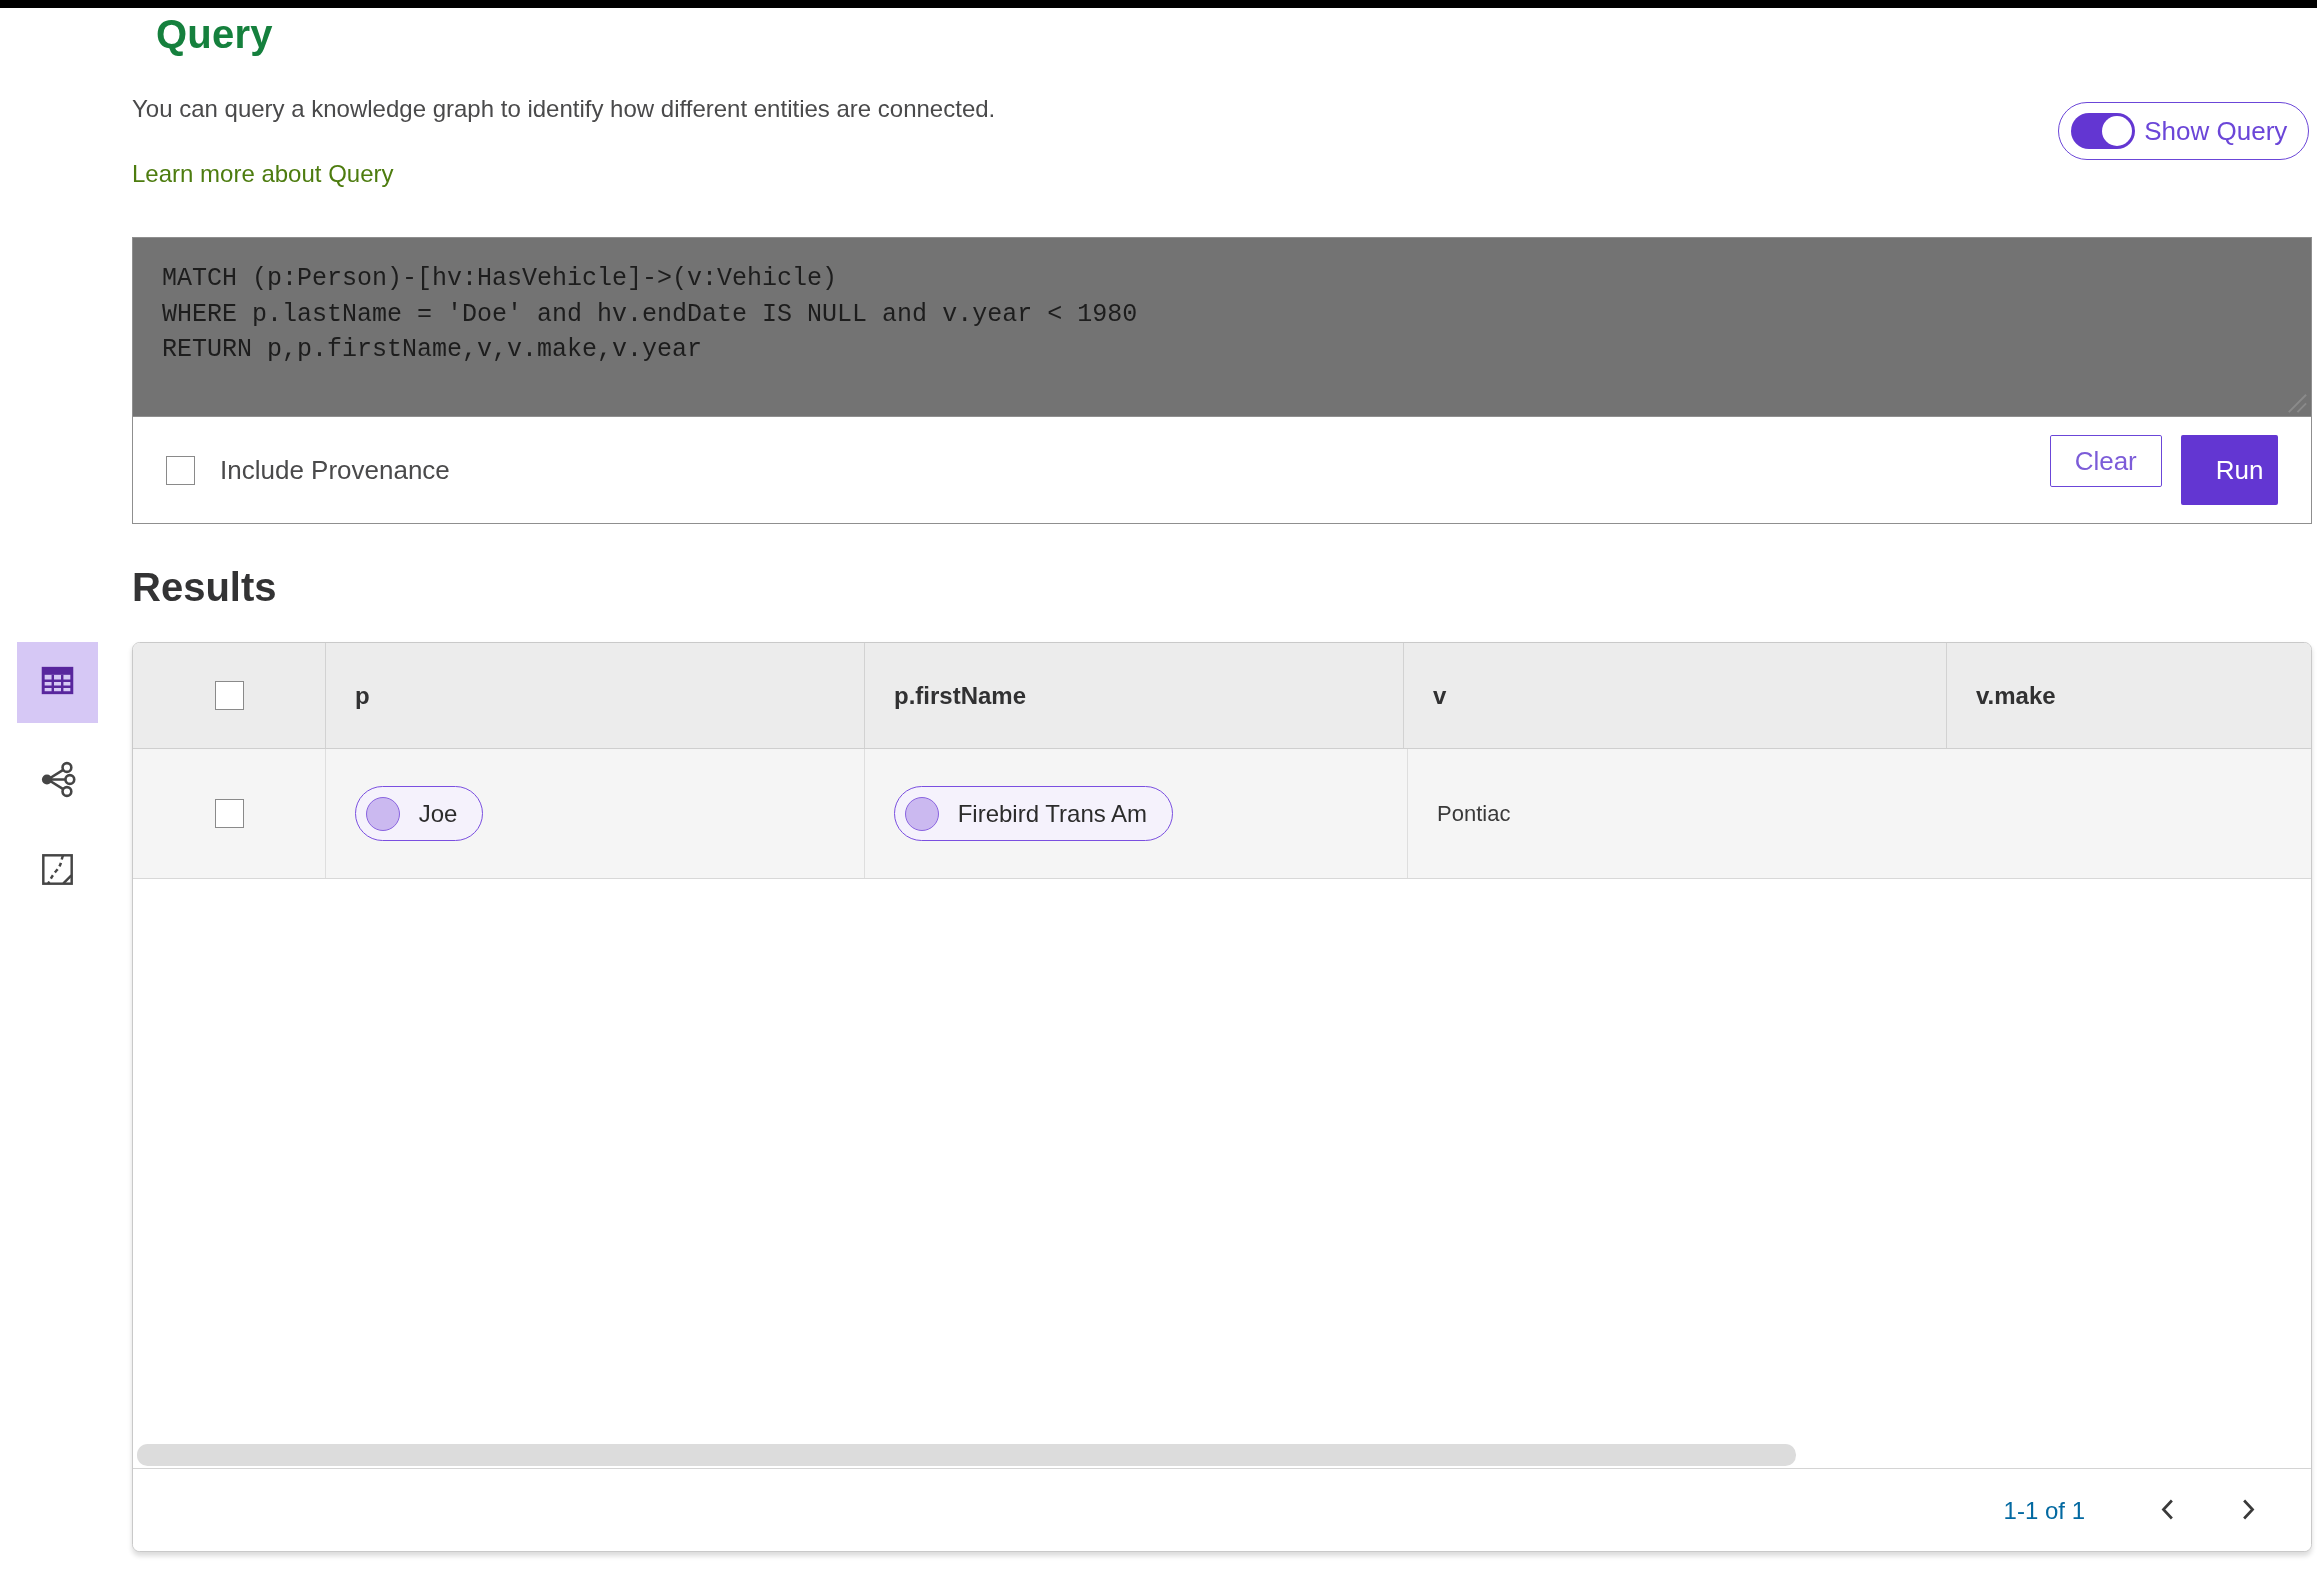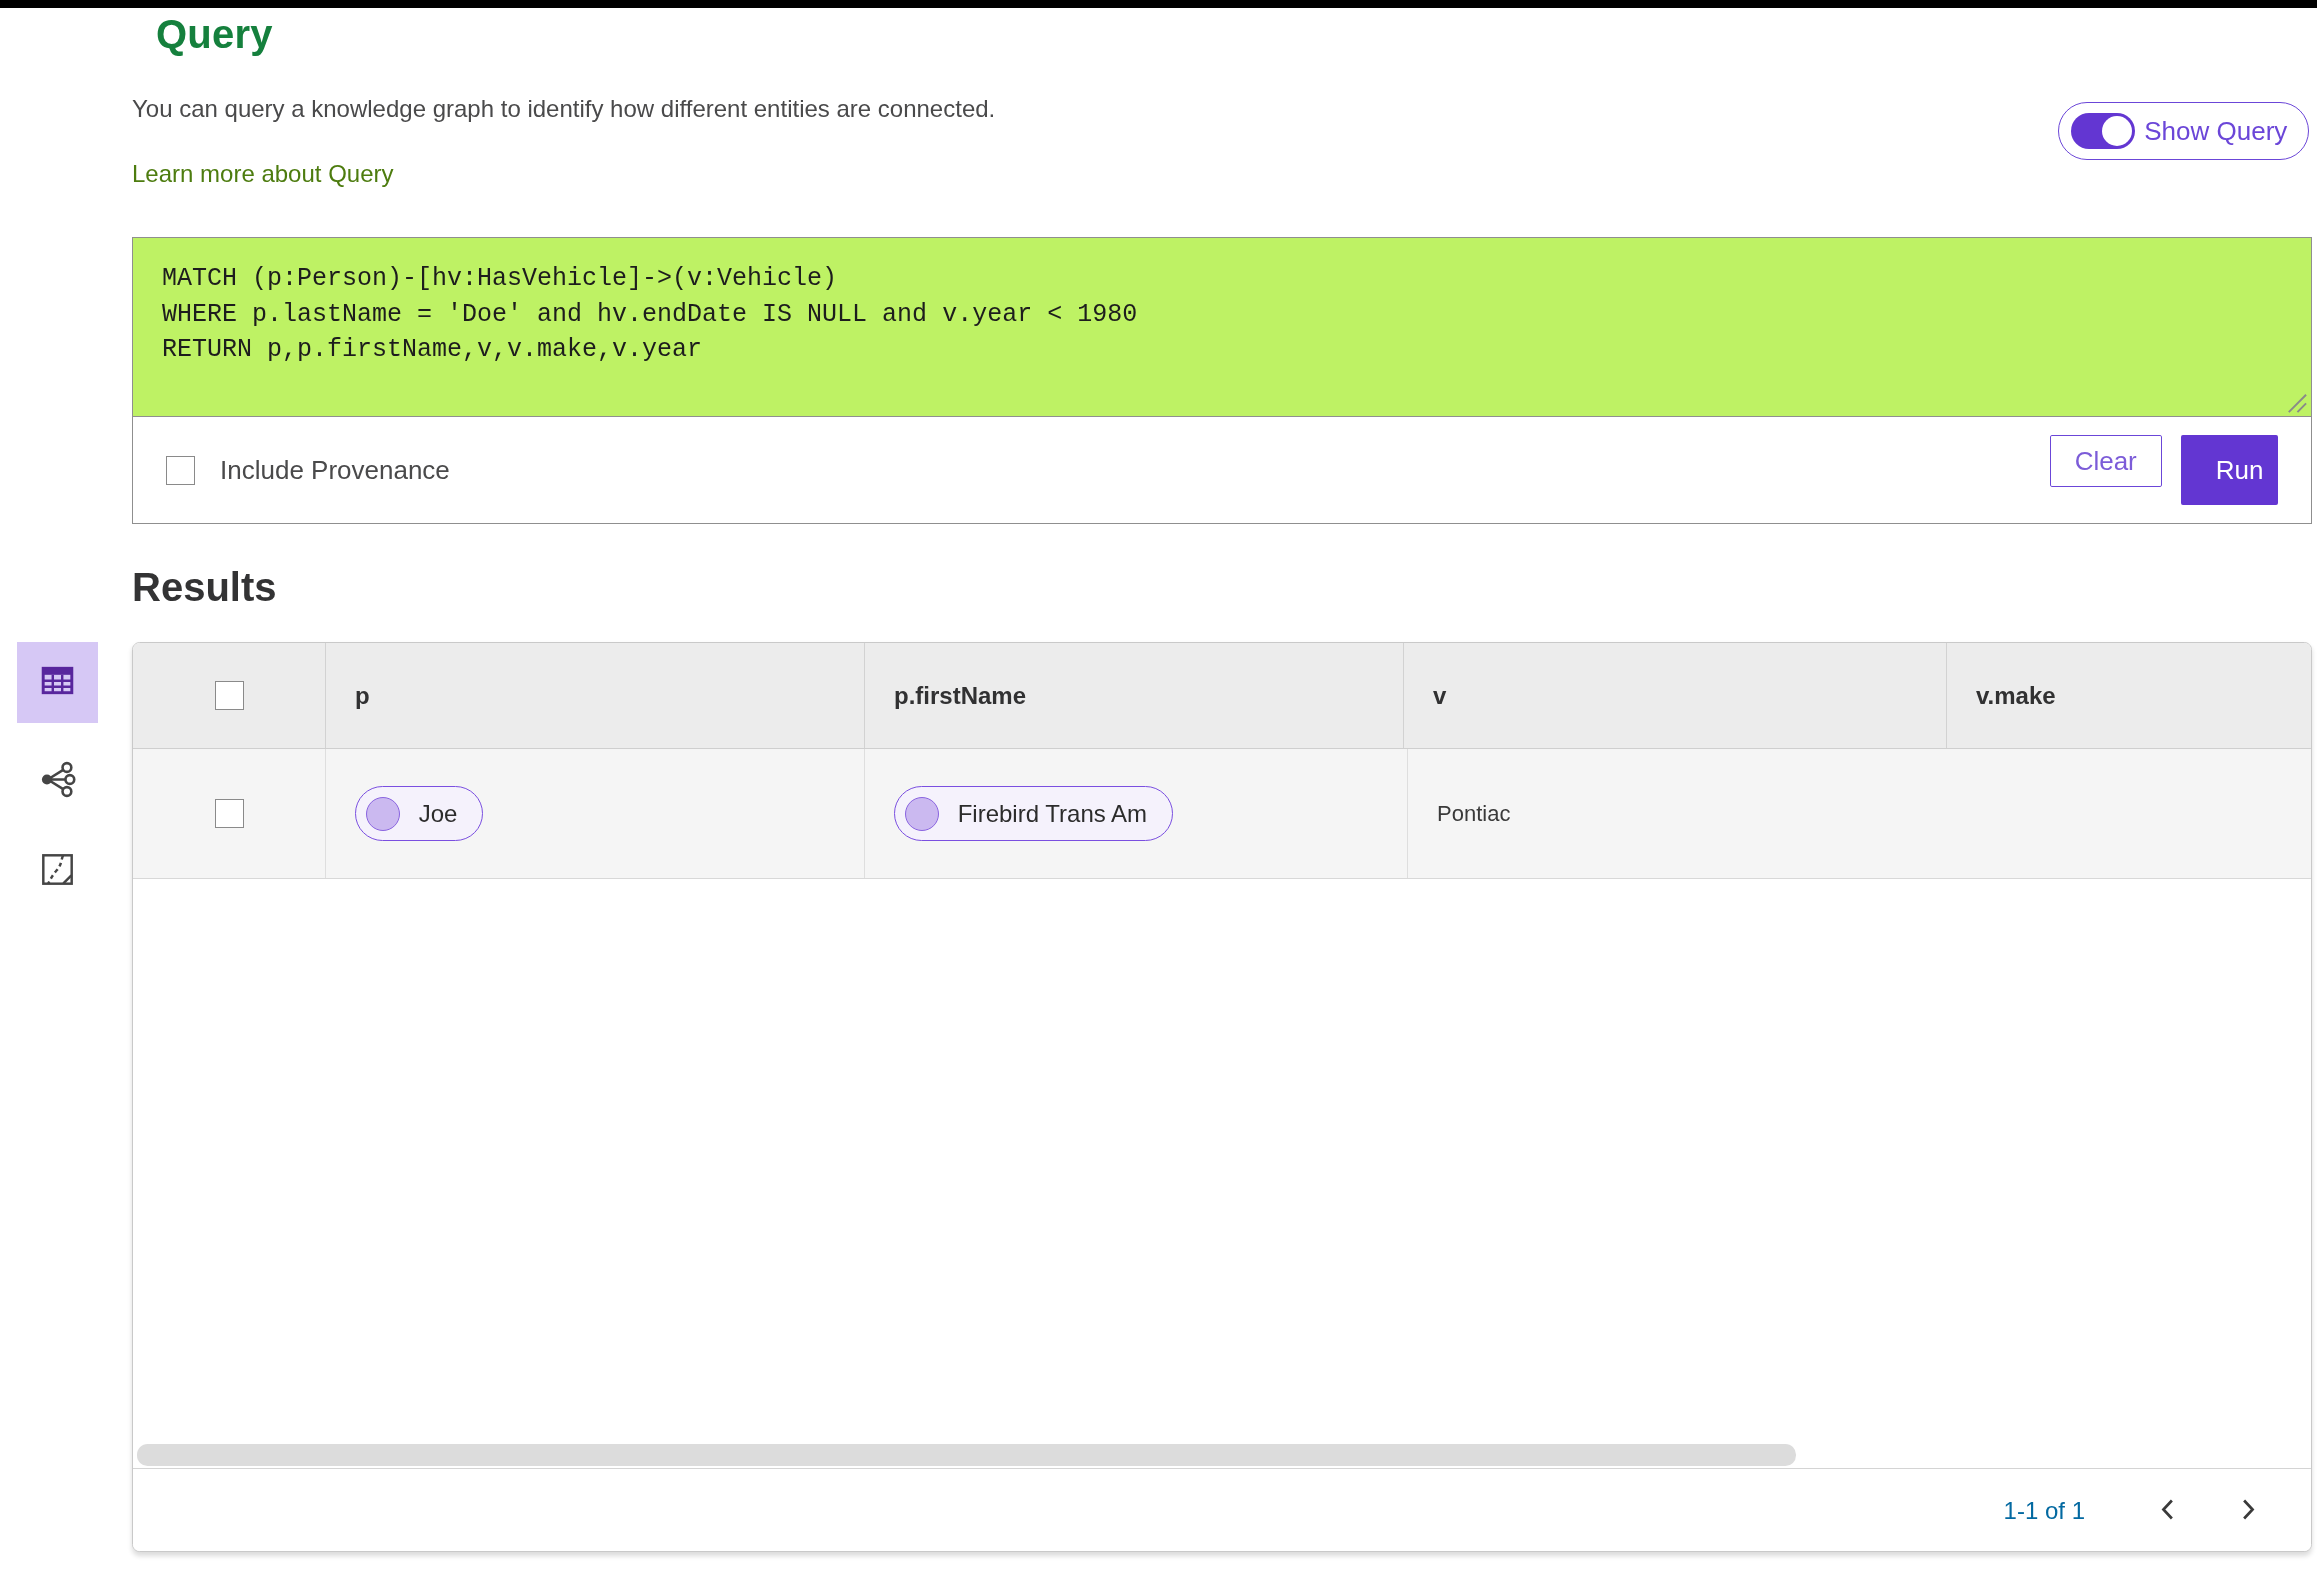--- a/index.html
+++ b/index.html
@@ -15,21 +15,21 @@
   .learn-link { position:absolute; left:132px; top:160px; font-size:24px; color:#4d7c0f; text-decoration:none; cursor:pointer; }
 
   .show-query { position:absolute; left:2058px; top:102px; width:251px; height:58px; background:#fff;
     border:1.9px solid #6b46d8; border-radius:31px; display:flex; align-items:center; gap:9.7px; padding-left:11.6px; cursor:pointer; }
   .toggle-track { position:relative; flex:none; width:64px; height:36px; background:#6336d2; border-radius:18.3px; }
   .toggle-knob { position:absolute; right:2.9px; top:2.9px; width:30px; height:30px; background:#fff; border-radius:50%; }
   .show-query-label { font-size:26px; color:#6b46d8; }
 
   .query-box { position:absolute; left:132px; top:237px; width:2180px; height:287px; border:1px solid #8f8f8f; background:#fff; }
   .code-area { display:block; width:100%; height:179px; border:none; border-bottom:1px solid #8f8f8f; outline:none; resize:none;
-    font-family:"Liberation Mono","DejaVu Sans Mono",monospace; font-size:25px; line-height:1.42; padding:23px 29px; color:#1d1d1d; background:#bef264; }
+    font-family:"Liberation Mono","DejaVu Sans Mono",monospace; font-size:25px; line-height:1.42; padding:23px 29px; color:#1d1d1d; background:#737373; }
   .resize-corner { position:absolute; right:2.9px; top:151px; width:25px; height:25px; pointer-events:none; }
   .query-footer { height:106px; display:flex; align-items:center; padding:0 33px; }
   .checkbox { appearance:none; -webkit-appearance:none; width:29px; height:29px; border:1.9px solid #8a8a8a; background:#fff; cursor:pointer; flex:none; }
   .prov-label { font-size:26px; color:#4a4a4b; margin-left:25px; }
   .footer-buttons { margin-left:auto; display:flex; gap:19.3px; }
   .btn { font-family:inherit; font-size:26px; cursor:pointer; border-radius:1.9px; }
   .btn-clear { width:112px; height:52px; background:#fff; border:1.9px solid #6b46d8; color:#7c5cd8; }
   .btn-run   { width:97px; height:70px; background:#6336d2; border:none; color:#fff;padding-left:20px; }
 
   .results-title { position:absolute; left:132px; top:565px; font-size:40px; font-weight:bold; color:#333334; }

